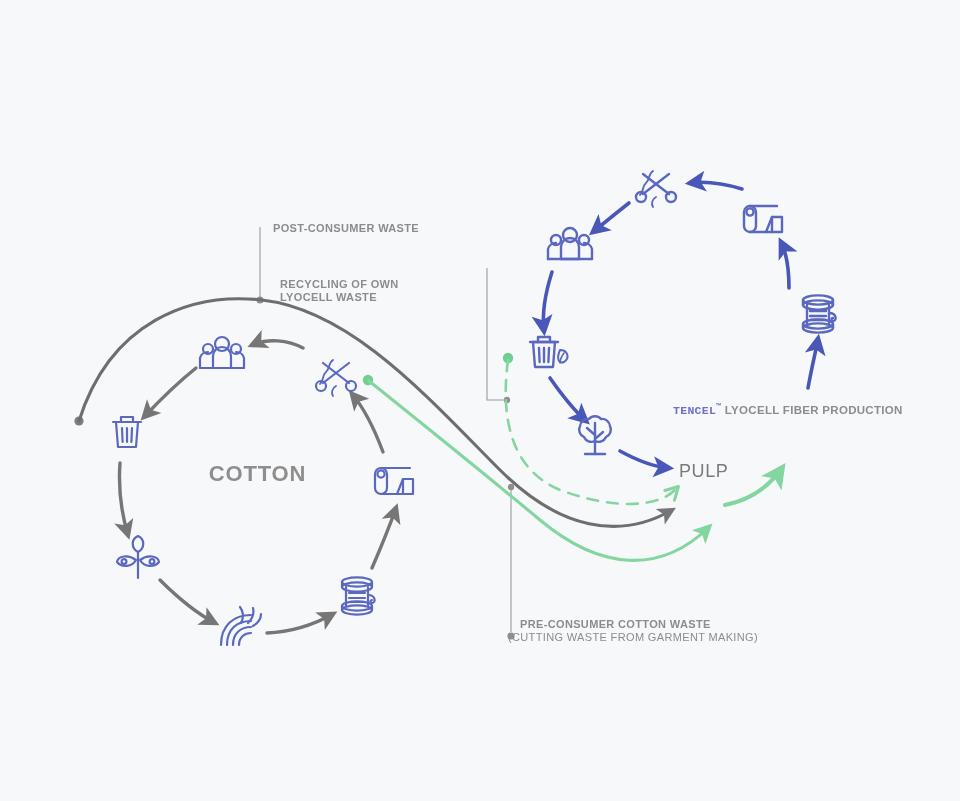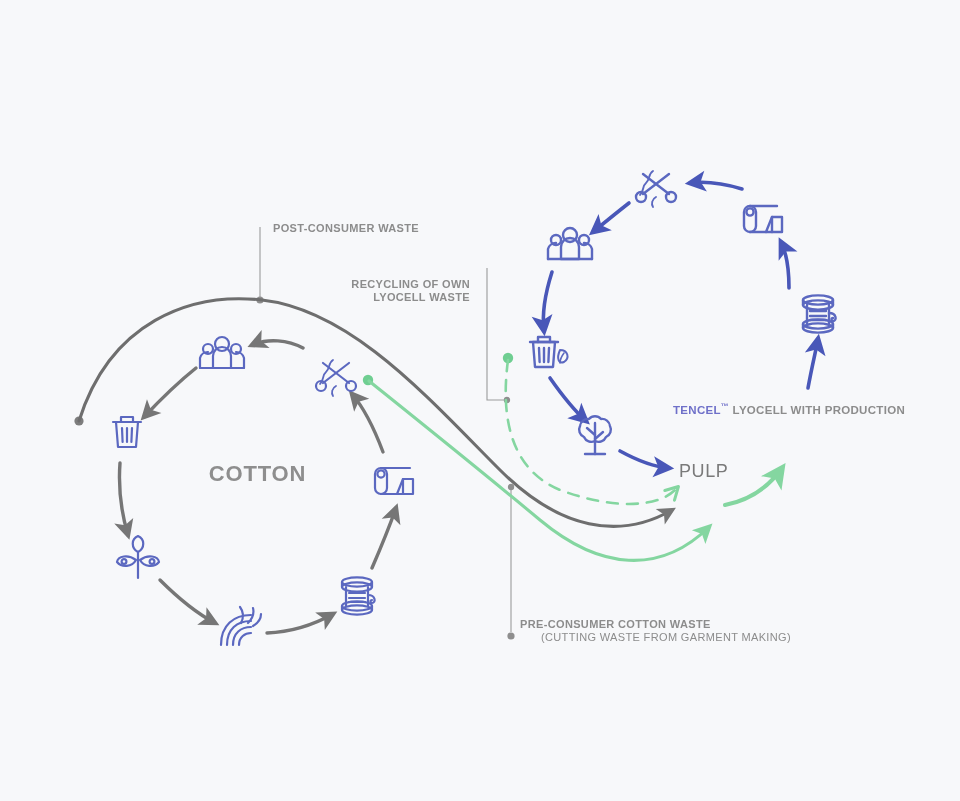--- a/index.html
+++ b/index.html
@@ -26,21 +26,21 @@
     position: absolute;
     font-family: "Liberation Sans", sans-serif;
     font-size: 11px;
     font-weight: bold;
     letter-spacing: 0.35px;
     color: #8c8c8c;
     white-space: nowrap;
     line-height: 13px;
   }
   .lbl.reg { font-weight: normal; }
-  .lbl.right { text-align: right; }
+  .lbl.right { text-align: left; }
   .center-title {
     position: absolute;
     text-align: center;
     font-family: "Liberation Sans", sans-serif;
     font-size: 22px;
     font-weight: bold;
     letter-spacing: 0.8px;
     color: #8e8e8e;
     line-height: 26px;
     white-space: nowrap;
@@ -56,21 +56,21 @@
   .tencel {
     position: absolute;
     font-family: "Liberation Sans", sans-serif;
     font-size: 11.5px;
     font-weight: bold;
     letter-spacing: 0.3px;
     color: #8c8c8c;
     line-height: 15px;
     white-space: nowrap;
   }
-  .brand { color: #6f70c9; }
+  .brand { color: #6f70c9; font-family: Liberation Mono, monospace; }
   .tm { font-size: 8px; vertical-align: super; }
 </style>
 </head>
 <body>
 
 <div id="stage">
 
   <svg class="layer" viewBox="0 0 960 801">
     <defs>
       <marker id="grayHead" viewBox="0 0 12 12" refX="8.5" refY="6" markerWidth="7" markerHeight="7" orient="auto-start-reverse">
@@ -276,27 +276,27 @@
       </g>
     </g>
   </svg>
 
   <div class="lbl" style="left:273px; top:222px;">POST-CONSUMER WASTE</div>
 
   <div class="lbl right" style="left:280px; top:278px; width:190px;">RECYCLING OF OWN</div>
   <div class="lbl right" style="left:280px; top:291px; width:190px;">LYOCELL WASTE</div>
 
   <div class="lbl" style="left:520px; top:618px;">PRE-CONSUMER COTTON WASTE</div>
-  <div class="lbl reg" style="left:541px; top:631px;">(CUTTING WASTE FROM GARMENT MAKING)</div>
+  <div class="lbl reg" style="left:508px; top:631px;">(CUTTING WASTE FROM GARMENT MAKING)</div>
 
   <div class="center-title" style="left:130px; top:461px; width:255px;">
     <div>COTTON</div>
   </div>
 
   <div class="pulp" style="left:679px; top:461px;">PULP</div>
 
   <div class="tencel" style="left:673px; top:399px;">
     <div>
-      <span class="brand">TENCEL</span><span class="brand tm">™</span><span> LYOCELL WITH PRODUCTION</span>
+      <span class="brand">TENCEL</span><span class="brand tm">™</span><span> LYOCELL FIBER PRODUCTION</span>
     </div>
   </div>
 
 </div>
 
 </body></html>

